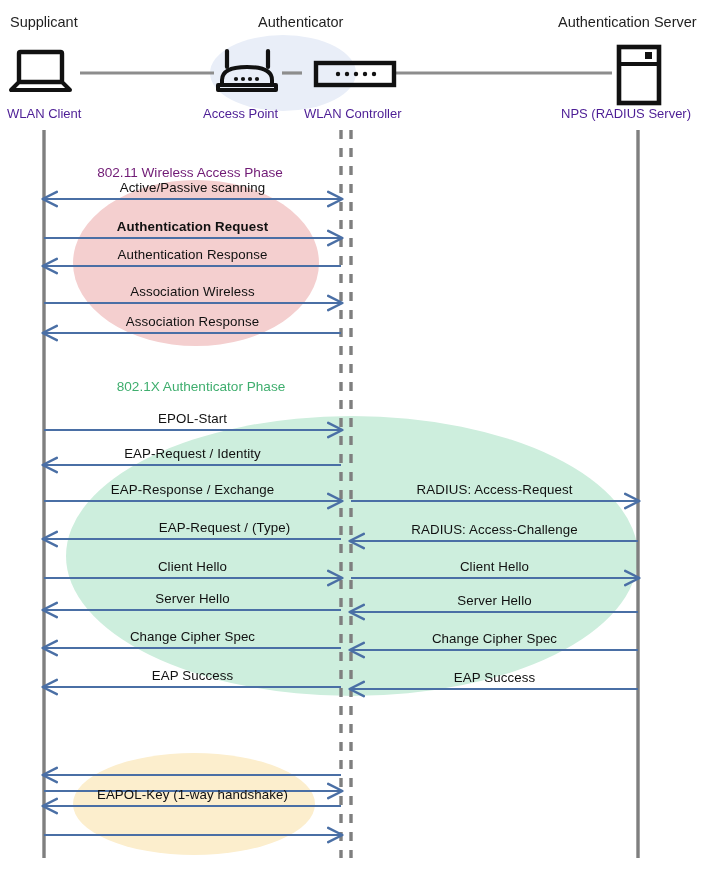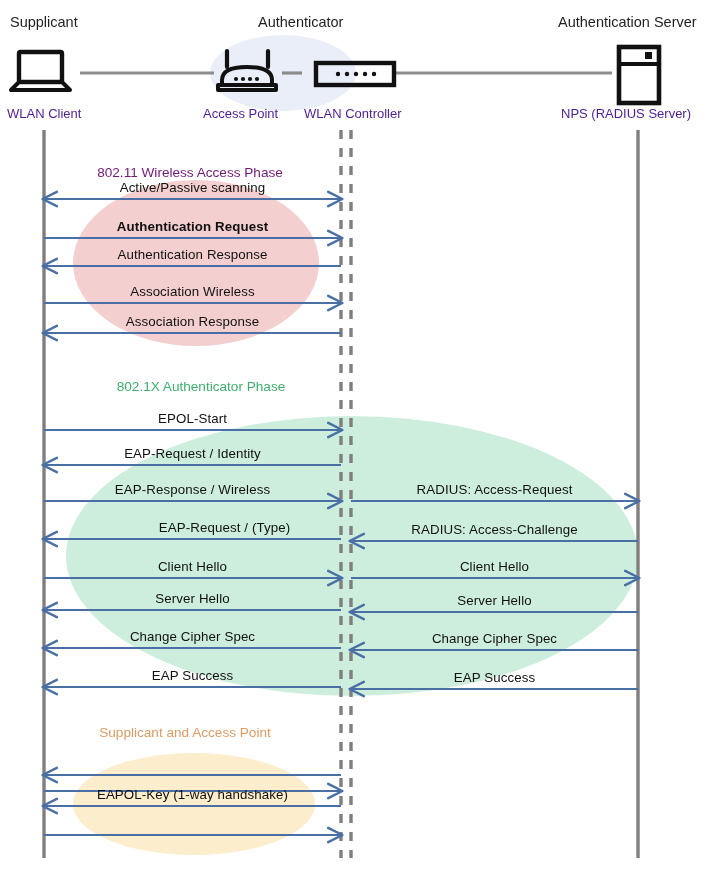--- a/index.html
+++ b/index.html
@@ -175,31 +175,30 @@
     <div id="labels">
         <div class="phase-label phase-red" style="left: 190px; top: 148px;">802.11 Wireless Access Phase</div>
         <div class="msg-label" style="left: 192.5px; top: 180px;">Active/Passive scanning</div>
         <div class="msg-label" style="left: 192.5px; top: 219px; font-weight: bold;">Authentication Request</div>
         <div class="msg-label" style="left: 192.5px; top: 247px;">Authentication Response</div>
         <div class="msg-label" style="left: 192.5px; top: 284px;">Association Wireless</div>
         <div class="msg-label" style="left: 192.5px; top: 314px;">Association Response</div>
         <div class="phase-label phase-green" style="left: 201px; top: 377px;">802.1X Authenticator Phase</div>
         <div class="msg-label" style="left: 192.5px; top: 411px;">EPOL-Start</div>
         <div class="msg-label" style="left: 192.5px; top: 446px;">EAP-Request / Identity</div>
-        <div class="msg-label" style="left: 192.5px; top: 482px;">EAP-Response / Wireless</div>
+        <div class="msg-label" style="left: 192.5px; top: 482px;">EAP-Response / Exchange</div>
         <div class="msg-label" style="left: 494.5px; top: 482px;">RADIUS: Access-Request</div>
         <div class="msg-label" style="left: 192.5px; top: 520px; margin-left: 32px;">EAP-Request / (Type)</div>
         <div class="msg-label" style="left: 494.5px; top: 522px;">RADIUS: Access-Challenge</div>
         <div class="msg-label" style="left: 192.5px; top: 559px;">Client Hello</div>
         <div class="msg-label" style="left: 494.5px; top: 559px;">Client Hello</div>
         <div class="msg-label" style="left: 192.5px; top: 591px;">Server Hello</div>
         <div class="msg-label" style="left: 494.5px; top: 593px;">Server Hello</div>
         <div class="msg-label" style="left: 192.5px; top: 629px;">Change Cipher Spec</div>
         <div class="msg-label" style="left: 494.5px; top: 631px;">Change Cipher Spec</div>
         <div class="msg-label" style="left: 192.5px; top: 668px;">EAP Success</div>
         <div class="msg-label" style="left: 494.5px; top: 670px;">EAP Success</div>
         <div class="phase-label phase-orange" style="left: 185px; top: 723px;">
-          <div>Supplicant and Access Point</div>
         </div>
         <div class="msg-label" style="left: 192.5px; top: 787px;">EAPOL-Key (1-way handshake)</div>
       </div>
   </div>
 </div>
 
 </body></html>

